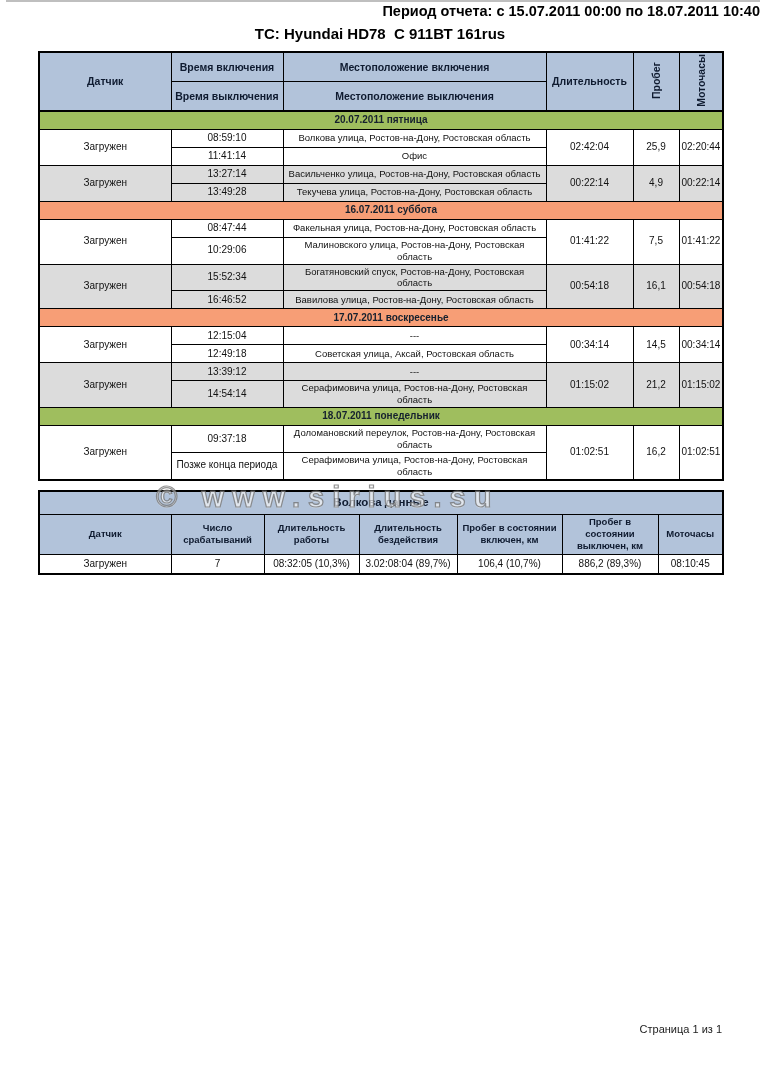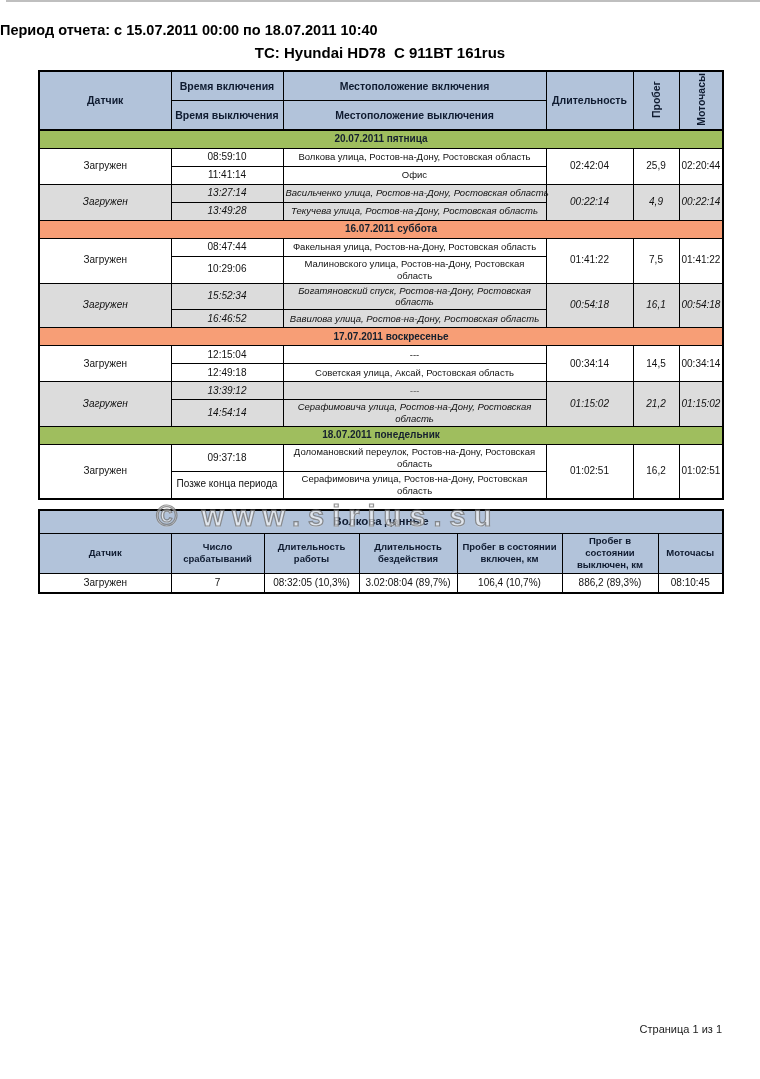--- a/index.html
+++ b/index.html
@@ -4,36 +4,36 @@
 <style>
   html,body{margin:0;padding:0;}
   body{
     width:760px;height:1079px;background:#fff;position:relative;overflow:hidden;
     font-family:"Liberation Sans","DejaVu Sans",sans-serif;color:#111;
   }
   .page{position:absolute;inset:0;}
   .page::before{content:"";position:absolute;top:0;left:6px;right:0;height:2px;background:#8a8a8a;opacity:.55;}
 
   .title{margin-top:30px;text-align:center;font-size:26px;font-weight:bold;color:#000;letter-spacing:.2px;}
-  .period{margin-top:22px;text-align:left;font-size:14.5px;font-weight:bold;color:#000;}
+  .period{margin-top:3px;text-align:right;font-size:14.5px;font-weight:bold;color:#000;}
   .vehicle{margin-top:6px;text-align:center;font-size:15px;font-weight:bold;color:#000;white-space:pre;}
 
   table{border-collapse:collapse;table-layout:fixed;}
   .main{width:684px;margin:9px 0 0 38px;border:2px solid #000;}
   .main th,.main td{border:1px solid #000;text-align:center;vertical-align:middle;padding:1px 2px;overflow:visible;}
   .main thead th{background:#b2c3da;color:#0f1b30;font-weight:bold;font-size:10.5px;height:25px;}
   .main thead{border-bottom:2px solid #000;}
   .vert{writing-mode:vertical-rl;transform:rotate(180deg);display:inline-block;line-height:1;}
 
   .section td{height:17px;font-size:10.5px;font-weight:bold;color:#15202e;}
   .section.weekday td{background:#9fbe5e;}
   .section.weekend td{background:#f79e76;padding-left:22px;}
 
   .main tbody td{font-size:10px;height:15px;line-height:1.25;background:#fff;}
-  .main tbody tr.alt td{background:#dcdcdc;font-style:italic;}
+  .main tbody tr.alt td{background:#dcdcdc;}
   .main td.loc{font-size:9.5px;white-space:pre;}
   .main td.sensor{font-size:10px;}
 
   .summary-wrap{position:relative;margin:9px 0 0 38px;width:684px;}
   .summary{width:684px;border:2px solid #000;}
   .summary th,.summary td{border:1px solid #000;text-align:center;vertical-align:middle;padding:1px 2px;}
   .summary .sum-title{background:#b2c3da;color:#0f1b30;font-weight:bold;font-size:11.5px;height:20px;}
   .summary thead th{background:#b2c3da;color:#0f1b30;font-weight:bold;font-size:9.5px;height:36px;white-space:pre-line;line-height:1.3;}
   .summary tbody td{font-size:10px;height:16px;background:#fff;}
 

